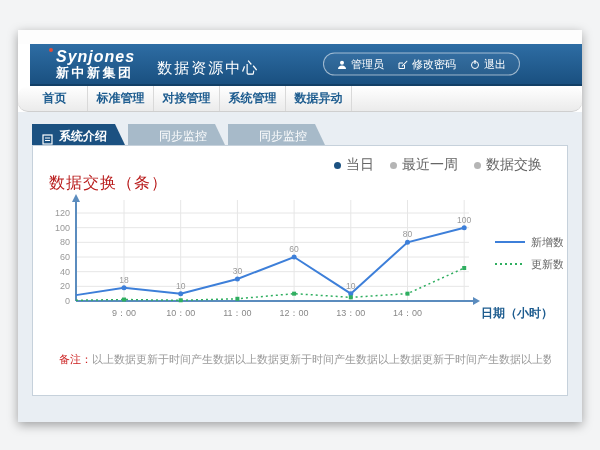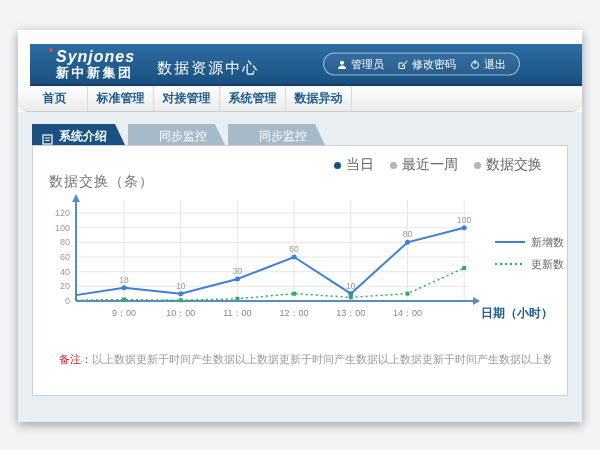--- a/index.html
+++ b/index.html
@@ -30,21 +30,21 @@
     font-size:12px; color:#fff; cursor:pointer; margin-right:3px;
     clip-path:polygon(0 0, calc(100% - 10px) 0, 100% 100%, 0 100%); }
   .tab.active { background:#1b5181; font-weight:bold; }
   .tab.inactive { background:#a7bac9;padding-left:31px; }
   .panel { position:absolute; left:14px; right:14px; top:33px; bottom:26px;
     background:#fff; border:1px solid #c6d1db; }
   .filters { position:absolute; top:10px; right:25px; display:flex; gap:16px; align-items:center; }
   .filter { display:flex; gap:5px; align-items:center; font-size:14px; color:#666; cursor:pointer; }
   .fdot { width:7px; height:7px; border-radius:50%; background:#b5b5b5; }
   .filter.selected .fdot { background:#1b5181; }
-  .y-axis-label { position:absolute; top:27px; left:16px; font-size:14px; color:#737373; letter-spacing:1px; }
+  .y-axis-label { position:absolute; top:27px; left:16px; font-size:16px; color:#b91c1c; letter-spacing:1px; }
   .chart-box { position:absolute; top:44px; left:10px; }
   .note { position:absolute; bottom:28px; left:26px; right:16px; font-size:11px; color:#999;
     white-space:nowrap; overflow:hidden; }
   .note-label { color:#cc2222;text-align:center; }
 </style>
 </head>
 <body>
 
 <div class="window">
   <div class="top-strip"></div>

